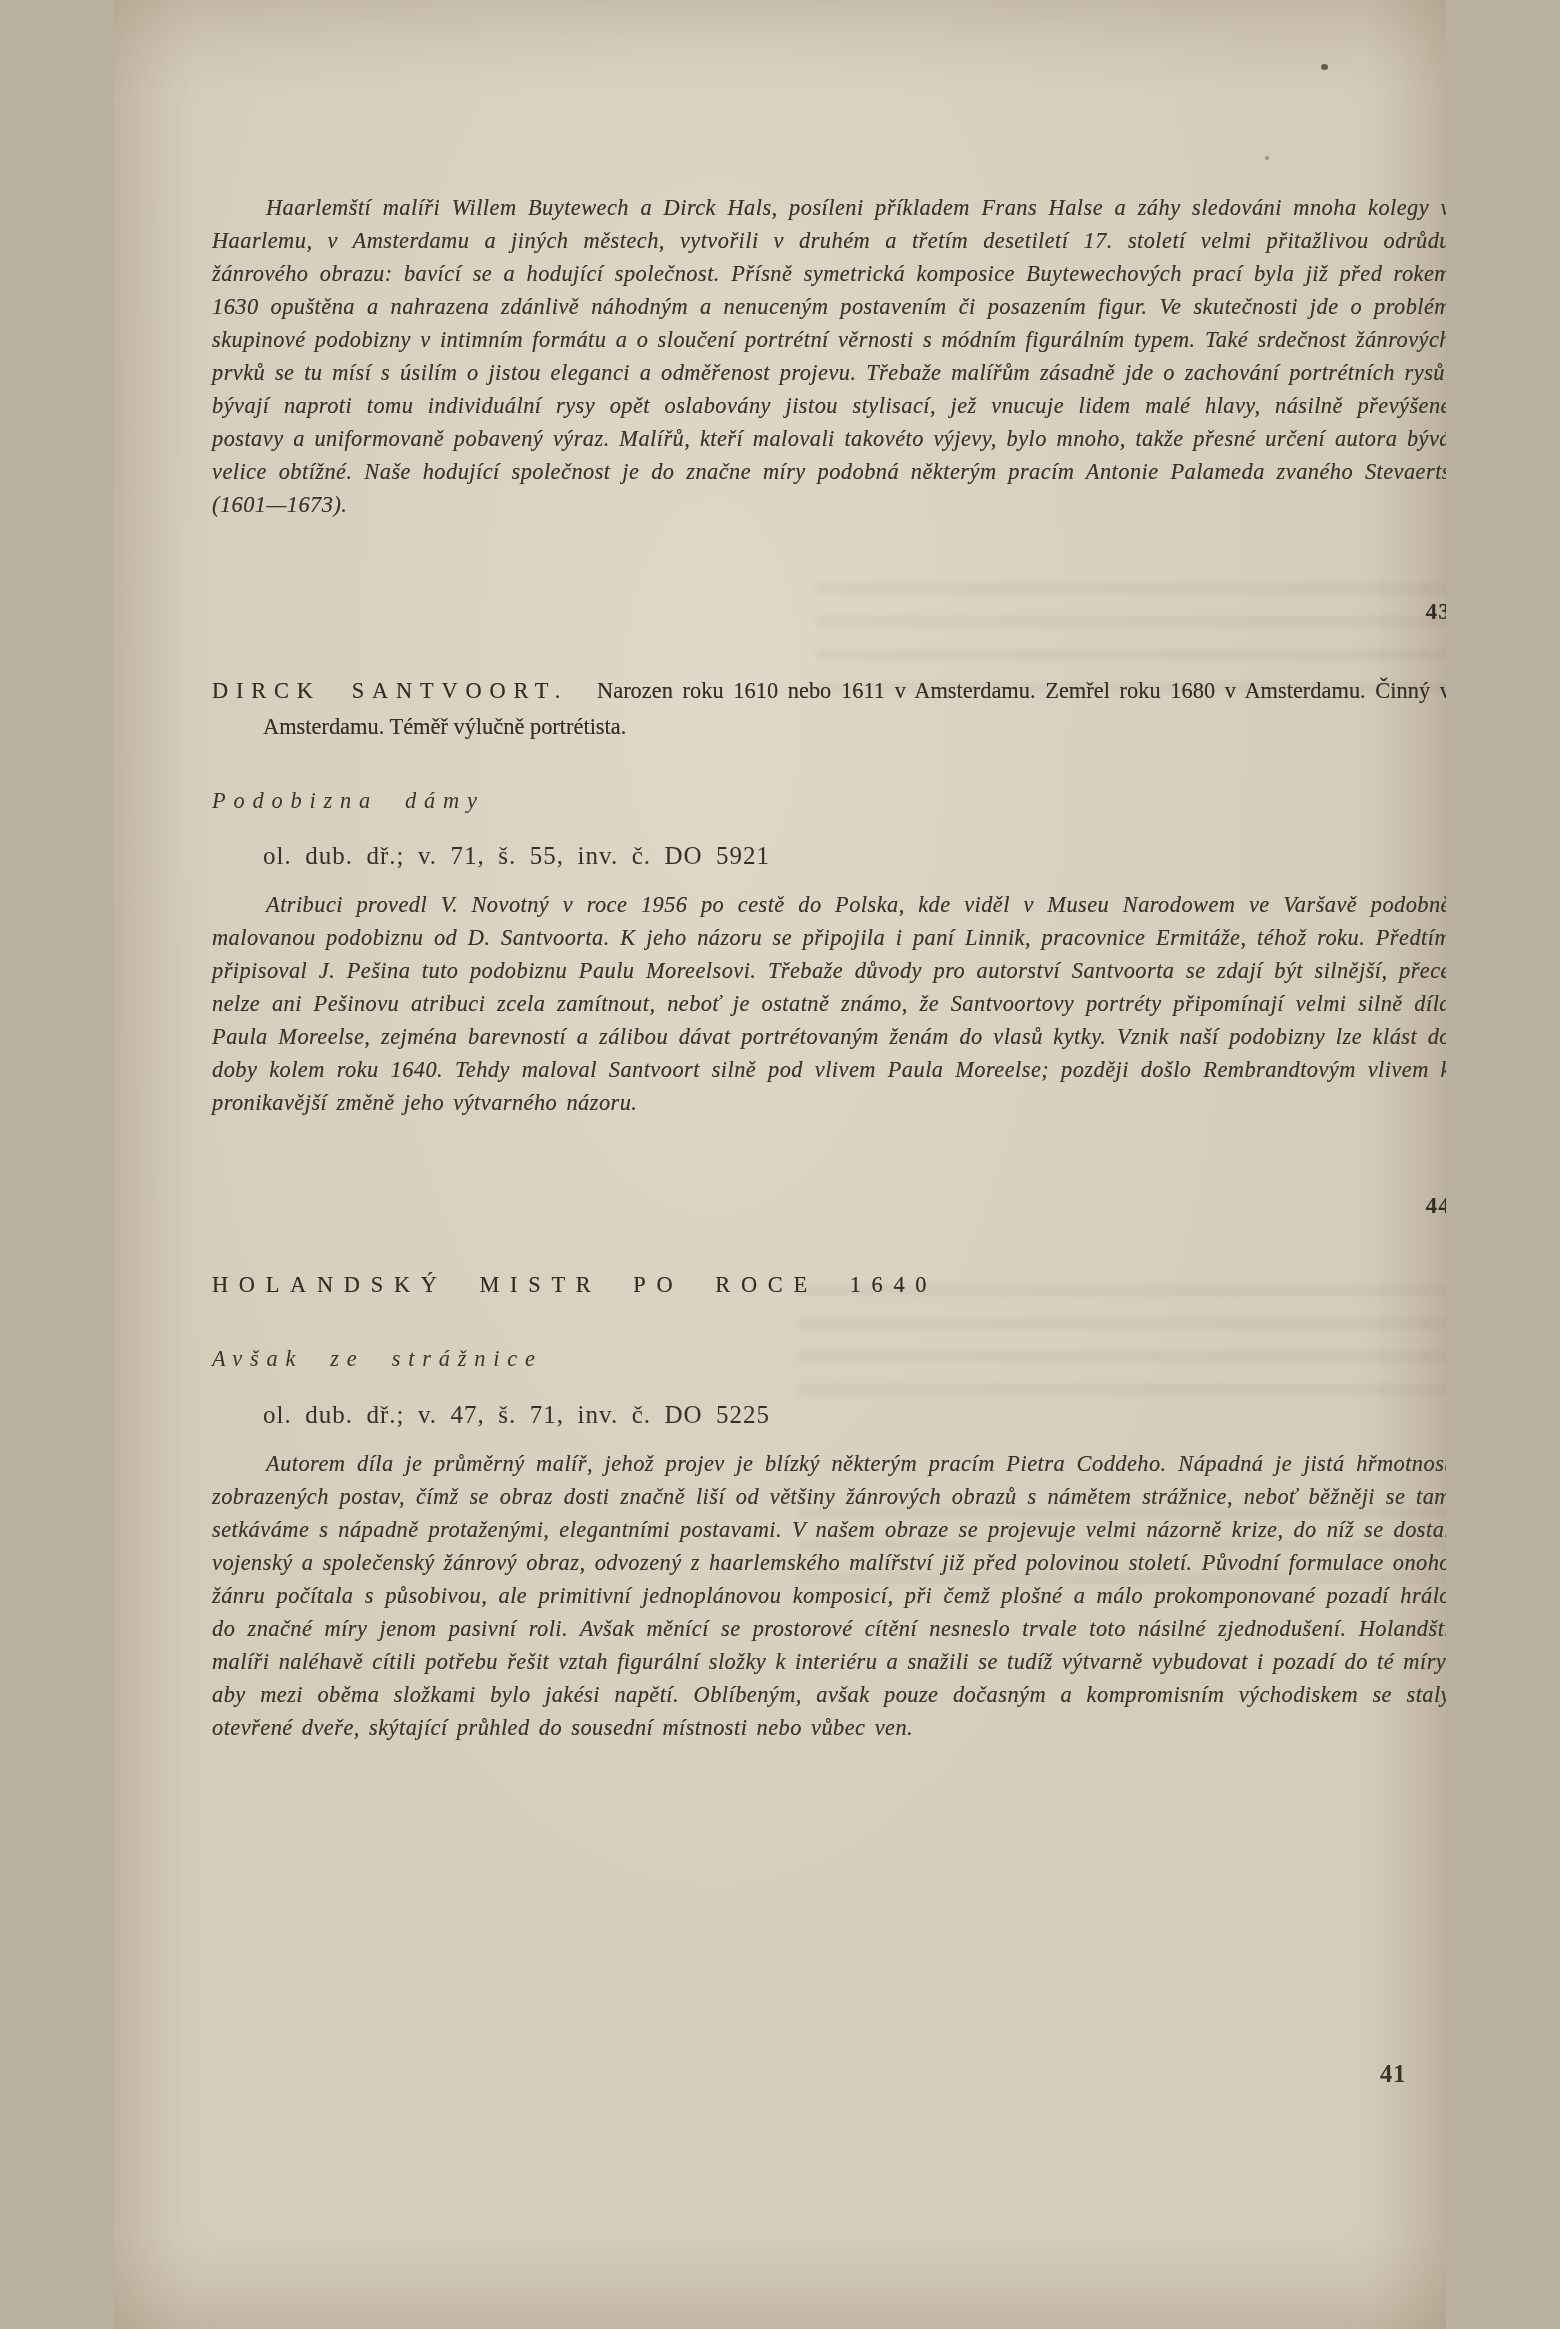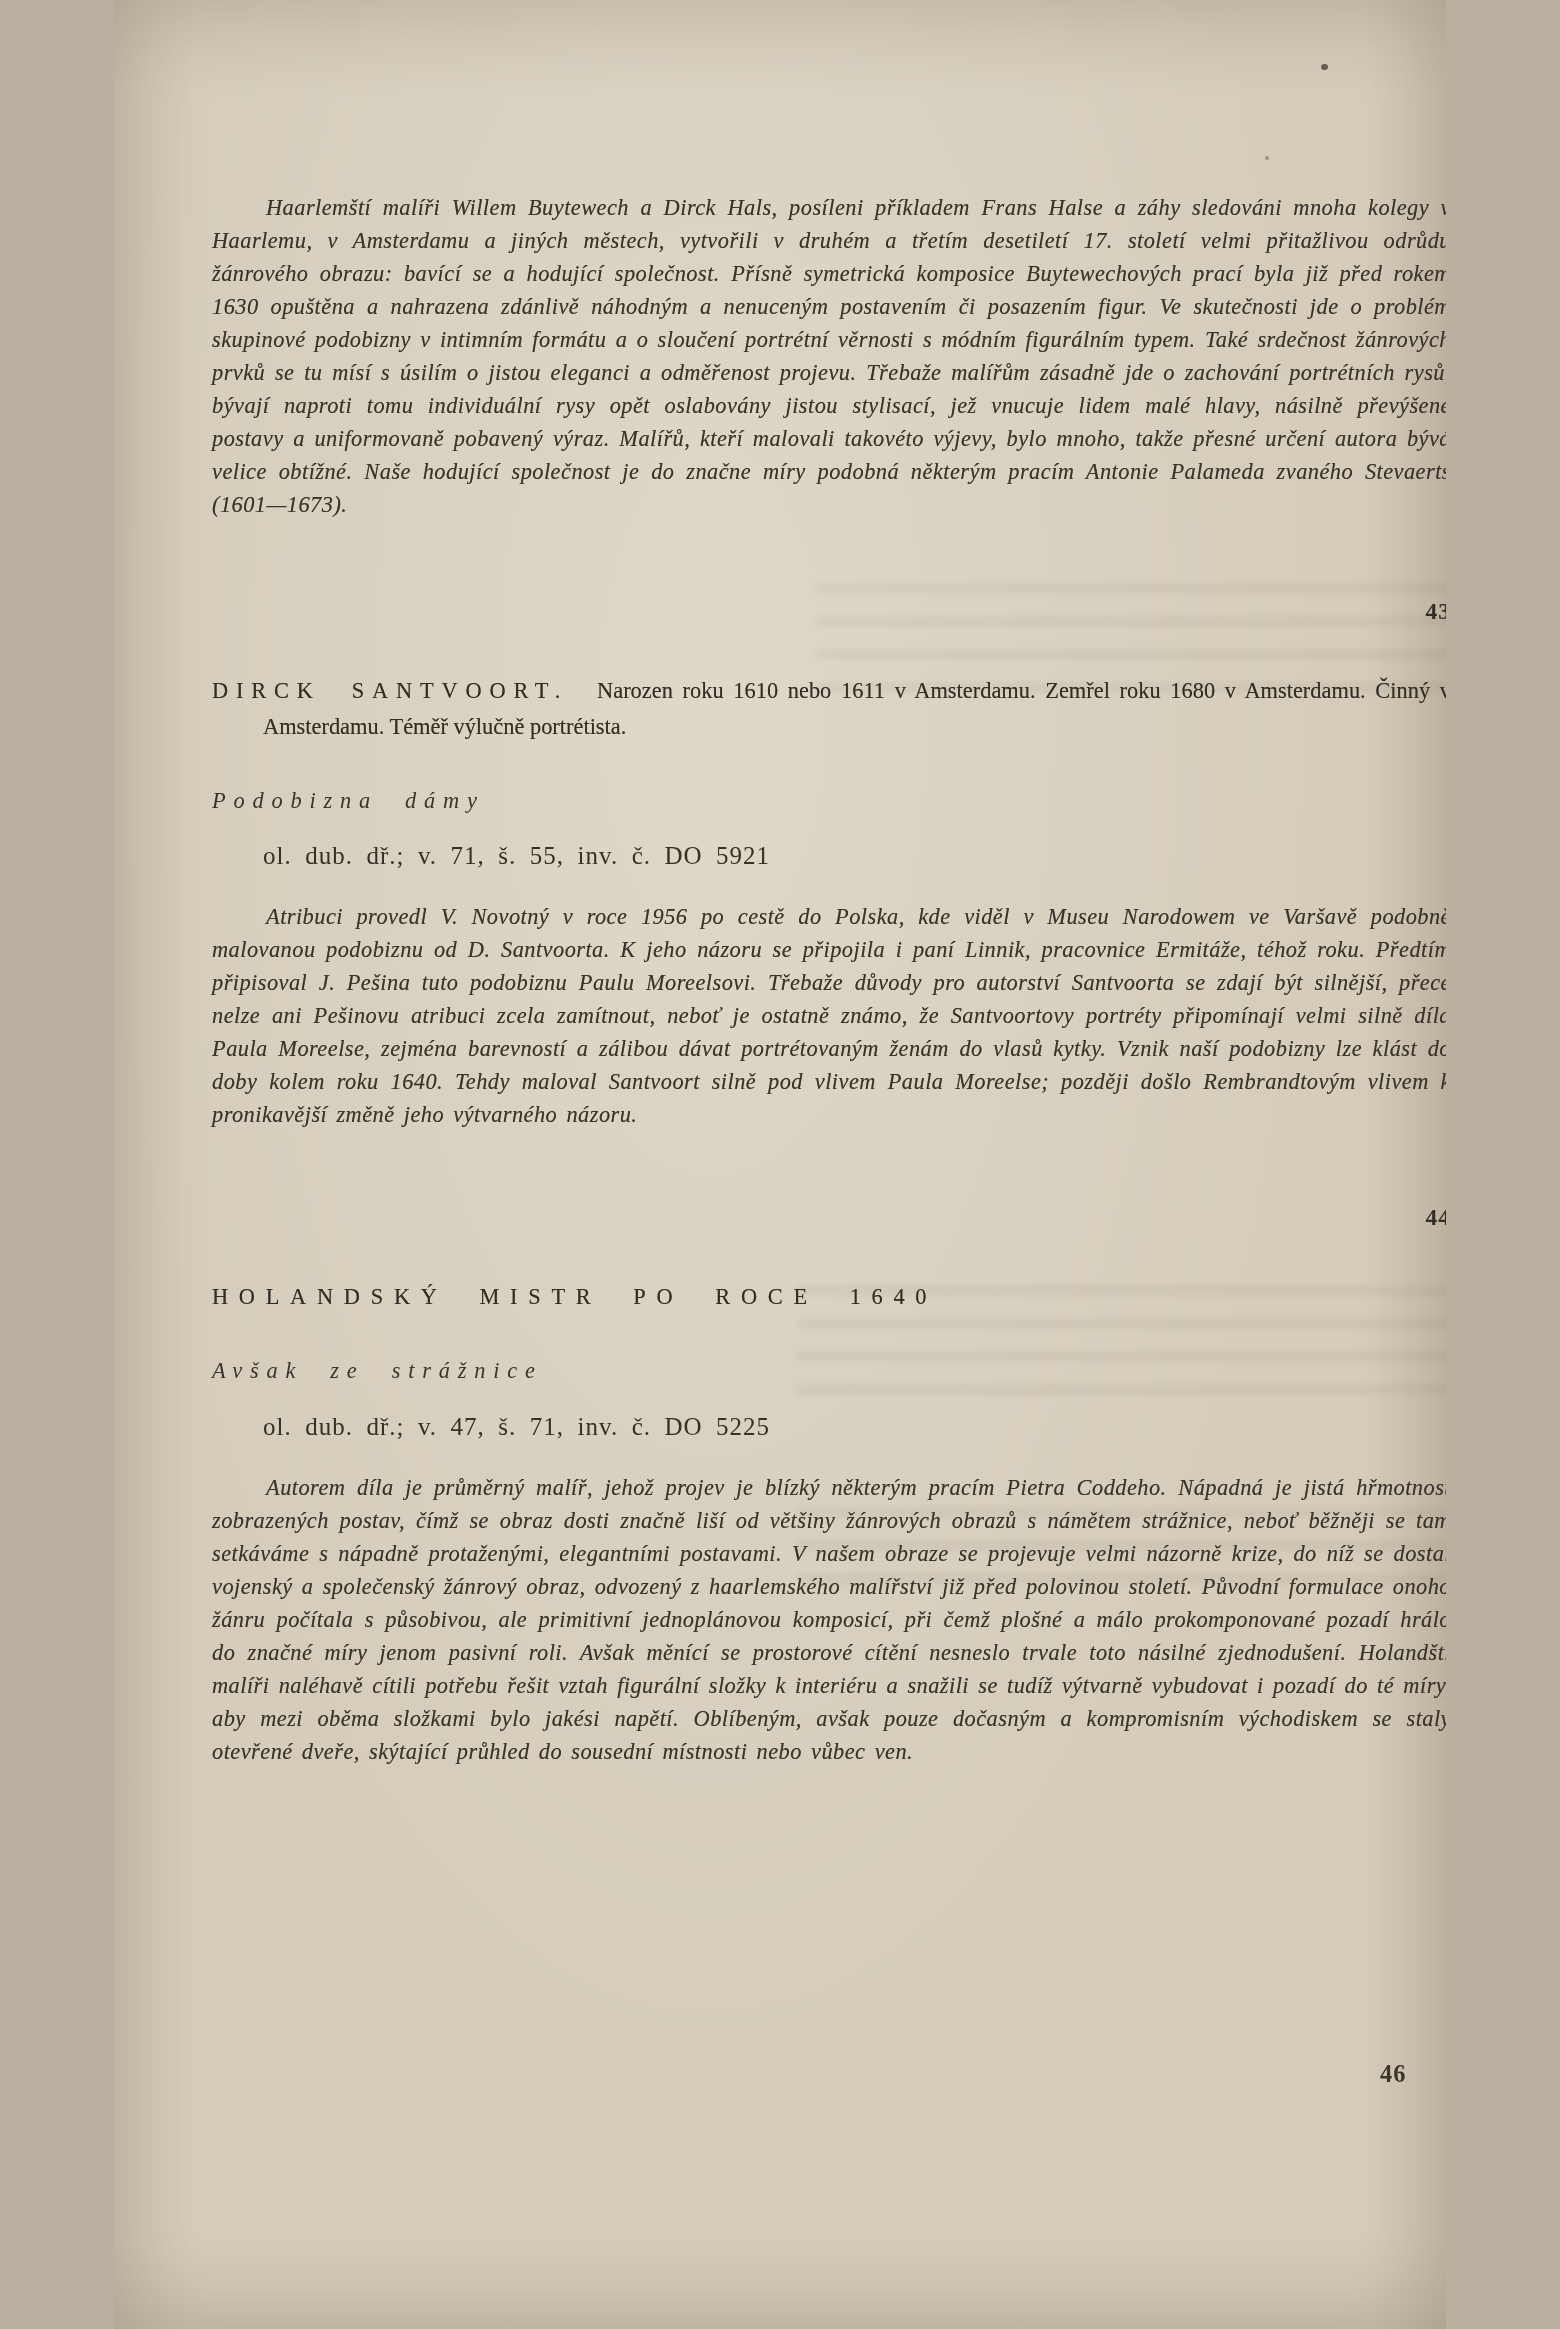--- a/index.html
+++ b/index.html
@@ -92,21 +92,21 @@
   .work-details {
     margin-top: 22.4px;
     margin-left: 51px;
     font-size: 25px;
     line-height: 33px;
     letter-spacing: 0.04em;
     word-spacing: 0.25em;
     color: #353028;
   }
 
-  .entry-body { margin-top: 28px; }
+  .entry-body { margin-top: 16px; }
 
   .page-number {
     position: absolute;
     left: 1266px;
     top: 2060px;
     font-size: 24.4px;
     font-weight: bold;
     letter-spacing: 1px;
     color: #3c352c;
   }
@@ -179,16 +179,16 @@
 
       <p class="work-title">Avšak ze strážnice</p>
 
       <p class="work-details">ol. dub. dř.; v. 47, š. 71, inv. č. DO 5225</p>
 
       <p class="entry-body">Autorem díla je průměrný malíř, jehož projev je blízký některým pracím Pietra Coddeho. Nápadná je jistá hřmotnost zobrazených postav, čímž se obraz dosti značně liší od většiny žánrových obrazů s námětem strážnice, neboť běžněji se tam setkáváme s nápadně protaženými, elegantními postavami. V našem obraze se projevuje velmi názorně krize, do níž se dostal vojenský a společenský žánrový obraz, odvozený z haarlemského malířství již před polovinou století. Původní formulace onoho žánru počítala s působivou, ale primitivní jednoplánovou komposicí, při čemž plošné a málo prokomponované pozadí hrálo do značné míry jenom pasivní roli. Avšak měnící se prostorové cítění nesneslo trvale toto násilné zjednodušení. Holandští malíři naléhavě cítili potřebu řešit vztah figurální složky k interiéru a snažili se tudíž výtvarně vybudovat i pozadí do té míry, aby mezi oběma složkami bylo jakési napětí. Oblíbeným, avšak pouze dočasným a kompromisním východiskem se staly otevřené dveře, skýtající průhled do sousední místnosti nebo vůbec ven.</p>
     </section>
 
   </div>
 
-  <div class="page-number">46</div>
+  <div class="page-number">41</div>
 
 </div>
 
 
 </body></html>

